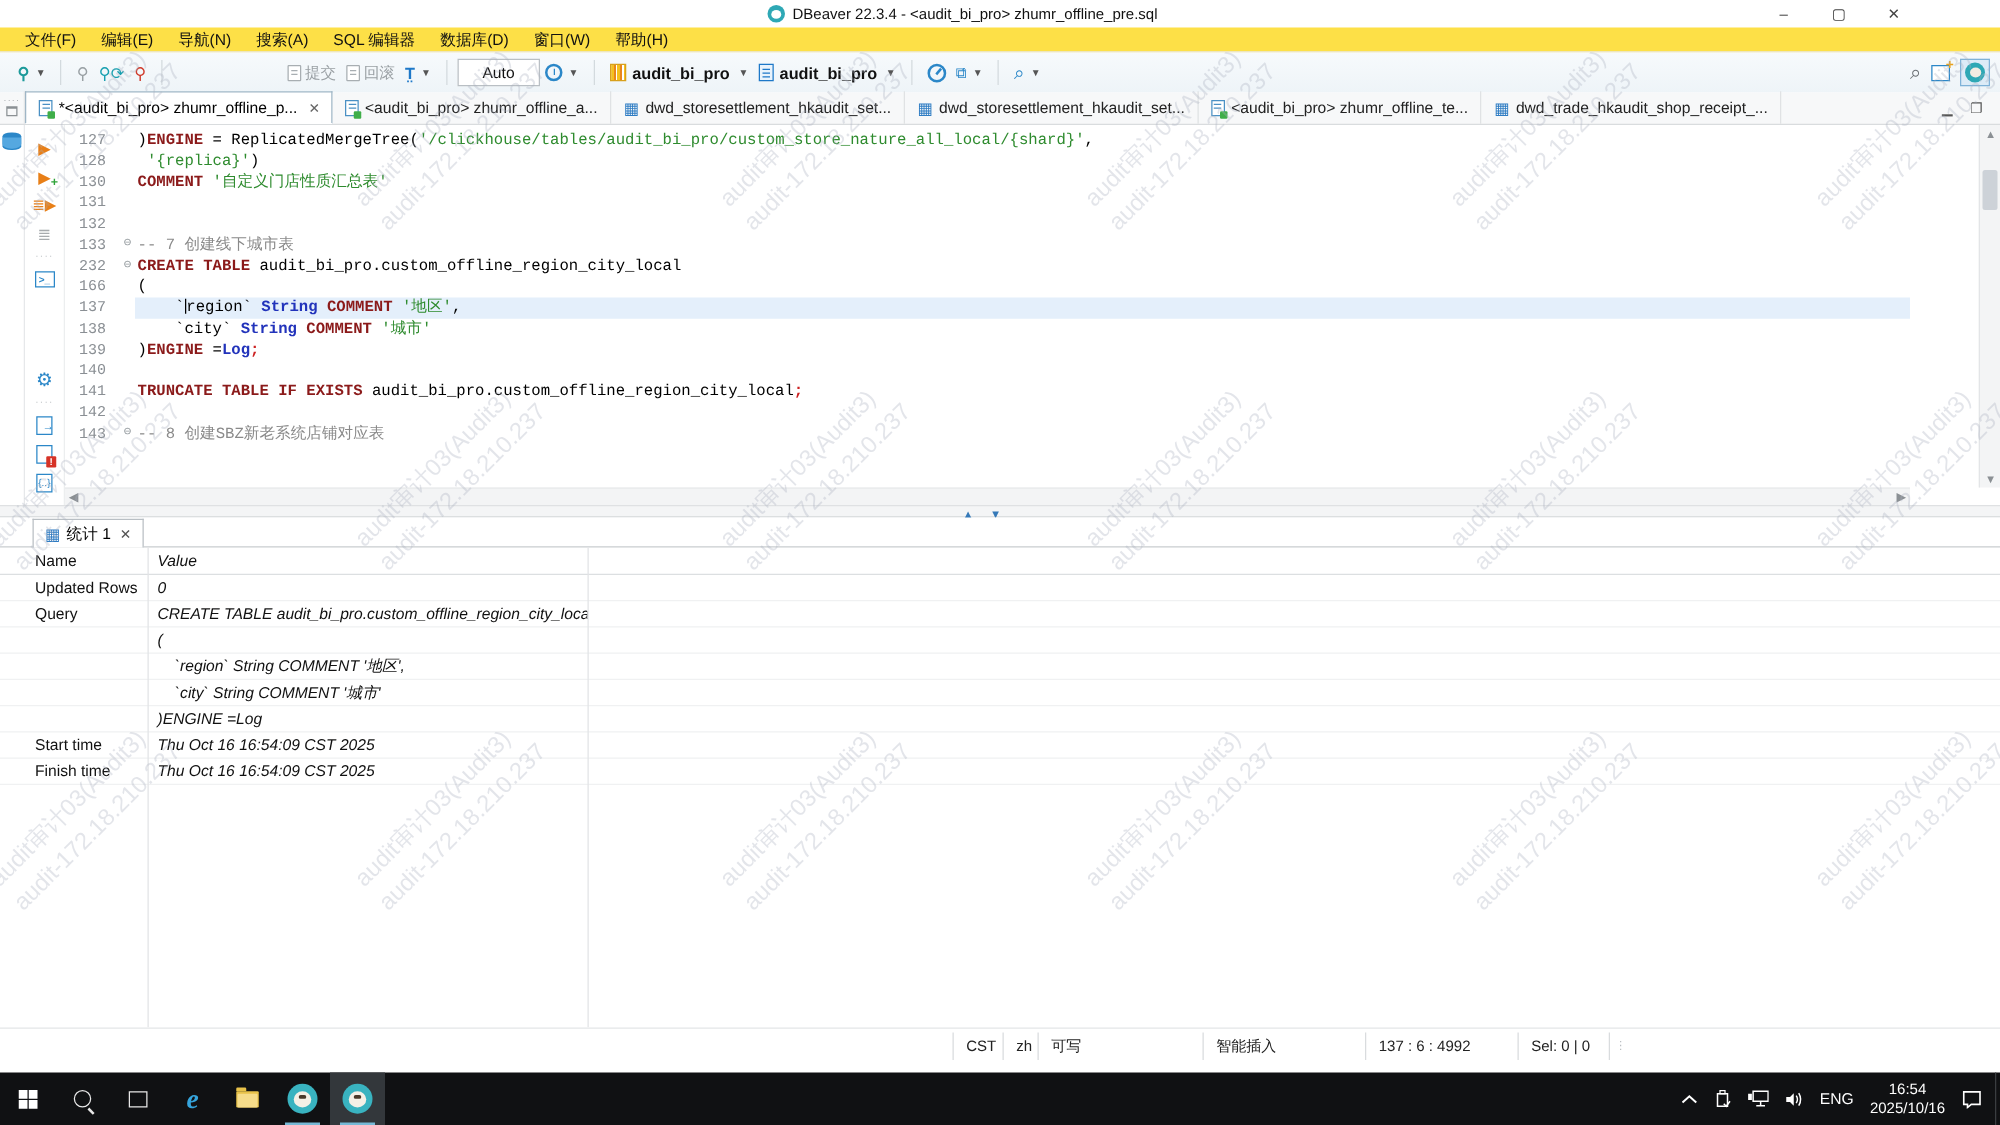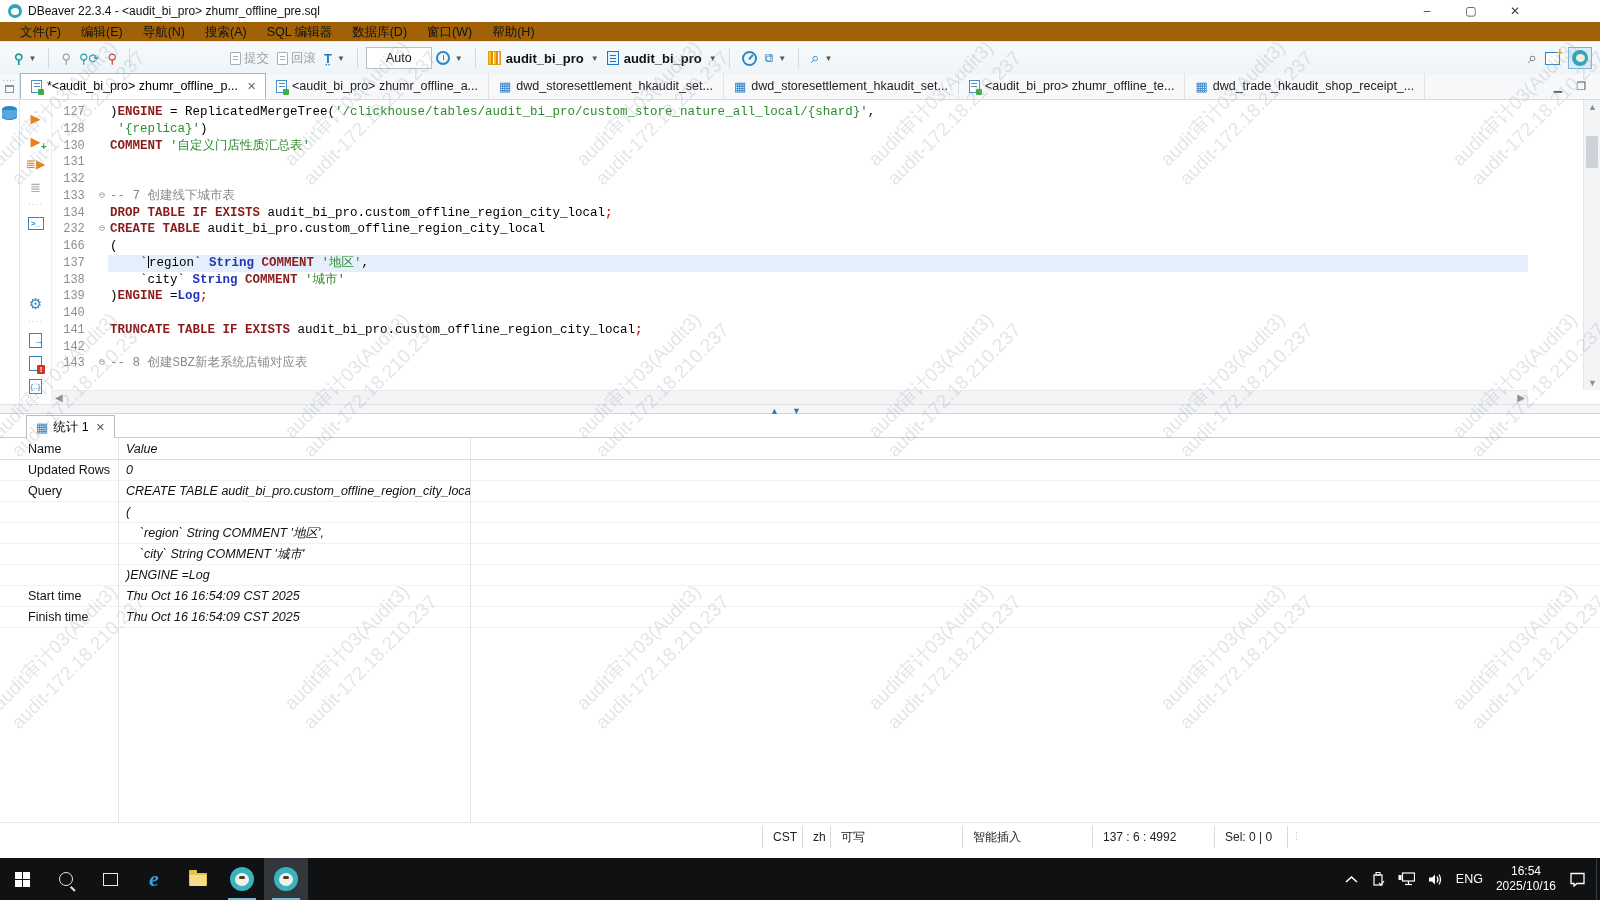--- a/index.html
+++ b/index.html
@@ -1,29 +1,29 @@
 <!DOCTYPE html>
 <html><head>
 <meta charset="utf-8">
 <style>
   * { margin:0; padding:0; box-sizing:border-box; }
   html,body { width:1600px; height:900px; overflow:hidden; }
   body { font-family:"Liberation Sans", sans-serif; background:#fff; position:relative; }
   .screen { position:absolute; inset:0; width:1600px; height:900px; background:#fff; overflow:hidden; }
 
   
-  .titlebar { position:absolute; left:0; top:0; width:1532px; height:22px; background:#fff; display:flex; align-items:center; }
+  .titlebar { position:absolute; left:0; top:0; width:1532px; height:22px; background:#fff; display:flex; align-items:center;justify-content:center; }
   .app-logo { width:14px; height:14px; border-radius:50%; background:#2ea8b5; margin:0 6px 0 8px; position:relative; flex:0 0 auto;}
   .app-logo::after { content:""; position:absolute; left:3px; top:4px; width:8px; height:7px; border-radius:50%; background:#fff; }
   .titlebar .title { font-size:12px; color:#111; }
   .win-btns { position:absolute; right:10px; top:0; height:22px; display:flex; align-items:center; gap:30px; }
   .win-btns span { font-size:12px; color:#444; width:14px; text-align:center; cursor:default; }
 
   
-  .menubar { position:absolute; left:0; top:22px; width:1600px; height:20px; background:#a16207; display:flex; align-items:center; padding-left:10px; border-bottom:1px solid #e8e8e8; }
+  .menubar { position:absolute; left:0; top:22px; width:1600px; height:20px; background:#fde047; display:flex; align-items:center; padding-left:10px; border-bottom:1px solid #e8e8e8; }
   .menubar .mitem { font-size:12.5px; color:#111; padding:0 10px; height:20px; line-height:20px; }
 
   
   .toolbar { position:absolute; left:0; top:42px; width:1600px; height:32px; background:linear-gradient(#f7fafc,#eef4f8); display:flex; align-items:center; padding-left:6px; }
   .tgroup { display:flex; align-items:center; height:26px; padding:0 4px; }
   .tsep { width:1px; height:20px; background:#d3dade; margin:0 4px; }
   .tbtn { display:flex; align-items:center; gap:3px; padding:2px 4px; border-radius:2px; font-size:12.5px; color:#222; }
   .tbtn.disabled { color:#9aa0a4; }
   .drop { font-size:8px; color:#555; margin-left:2px; }
   .plug { font-size:13px; }
@@ -330,21 +330,20 @@
           <span class="bdoc">{..}</span>
         </div>
     </div>
     <div class="code-area" id="code-lines">
         <div class="code-line"><span class="lnum">127</span><span class="lfold"></span><span class="ltext"><span>)</span><span class="s-kw">ENGINE</span><span> = ReplicatedMergeTree(</span><span class="s-str">'/clickhouse/tables/audit_bi_pro/custom_store_nature_all_local/{shard}'</span><span>,</span></span></div>
         <div class="code-line"><span class="lnum">128</span><span class="lfold"></span><span class="ltext"><span> </span><span class="s-str">'{replica}'</span><span>)</span></span></div>
         <div class="code-line"><span class="lnum">130</span><span class="lfold"></span><span class="ltext"><span class="s-kw">COMMENT</span><span> </span><span class="s-str">'自定义门店性质汇总表'</span></span></div>
         <div class="code-line"><span class="lnum">131</span><span class="lfold"></span><span class="ltext"></span></div>
         <div class="code-line"><span class="lnum">132</span><span class="lfold"></span><span class="ltext"></span></div>
         <div class="code-line"><span class="lnum">133</span><span class="lfold">⊖</span><span class="ltext"><span class="s-com">-- 7 创建线下城市表</span></span></div>
-        <div class="code-line"><span class="lnum">134</span><span class="lfold"></span><span class="ltext"><span class="s-kw">DROP TABLE IF EXISTS</span><span> audit_bi_pro.custom_offline_region_city_local</span><span class="s-sem">;</span></span></div>
         <div class="code-line"><span class="lnum">232</span><span class="lfold">⊖</span><span class="ltext"><span class="s-kw">CREATE TABLE</span><span> audit_bi_pro.custom_offline_region_city_local</span></span></div>
         <div class="code-line"><span class="lnum">166</span><span class="lfold"></span><span class="ltext"><span>(</span></span></div>
         <div class="code-line"><span class="lnum">137</span><span class="lfold"></span><span class="ltext cur"><span>    `</span><span class="caret"></span><span>region` </span><span class="s-typ">String</span><span> </span><span class="s-kw">COMMENT</span><span> </span><span class="s-str">'地区'</span><span>,</span></span></div>
         <div class="code-line"><span class="lnum">138</span><span class="lfold"></span><span class="ltext"><span>    `city` </span><span class="s-typ">String</span><span> </span><span class="s-kw">COMMENT</span><span> </span><span class="s-str">'城市'</span></span></div>
         <div class="code-line"><span class="lnum">139</span><span class="lfold"></span><span class="ltext"><span>)</span><span class="s-kw">ENGINE</span><span> =</span><span class="s-typ">Log</span><span class="s-sem">;</span></span></div>
         <div class="code-line"><span class="lnum">140</span><span class="lfold"></span><span class="ltext"></span></div>
         <div class="code-line"><span class="lnum">141</span><span class="lfold"></span><span class="ltext"><span class="s-kw">TRUNCATE TABLE IF EXISTS</span><span> audit_bi_pro.custom_offline_region_city_local</span><span class="s-sem">;</span></span></div>
         <div class="code-line"><span class="lnum">142</span><span class="lfold"></span><span class="ltext"></span></div>
         <div class="code-line"><span class="lnum">143</span><span class="lfold">⊖</span><span class="ltext"><span class="s-com">-- 8 创建SBZ新老系统店铺对应表</span></span></div>
       </div>

